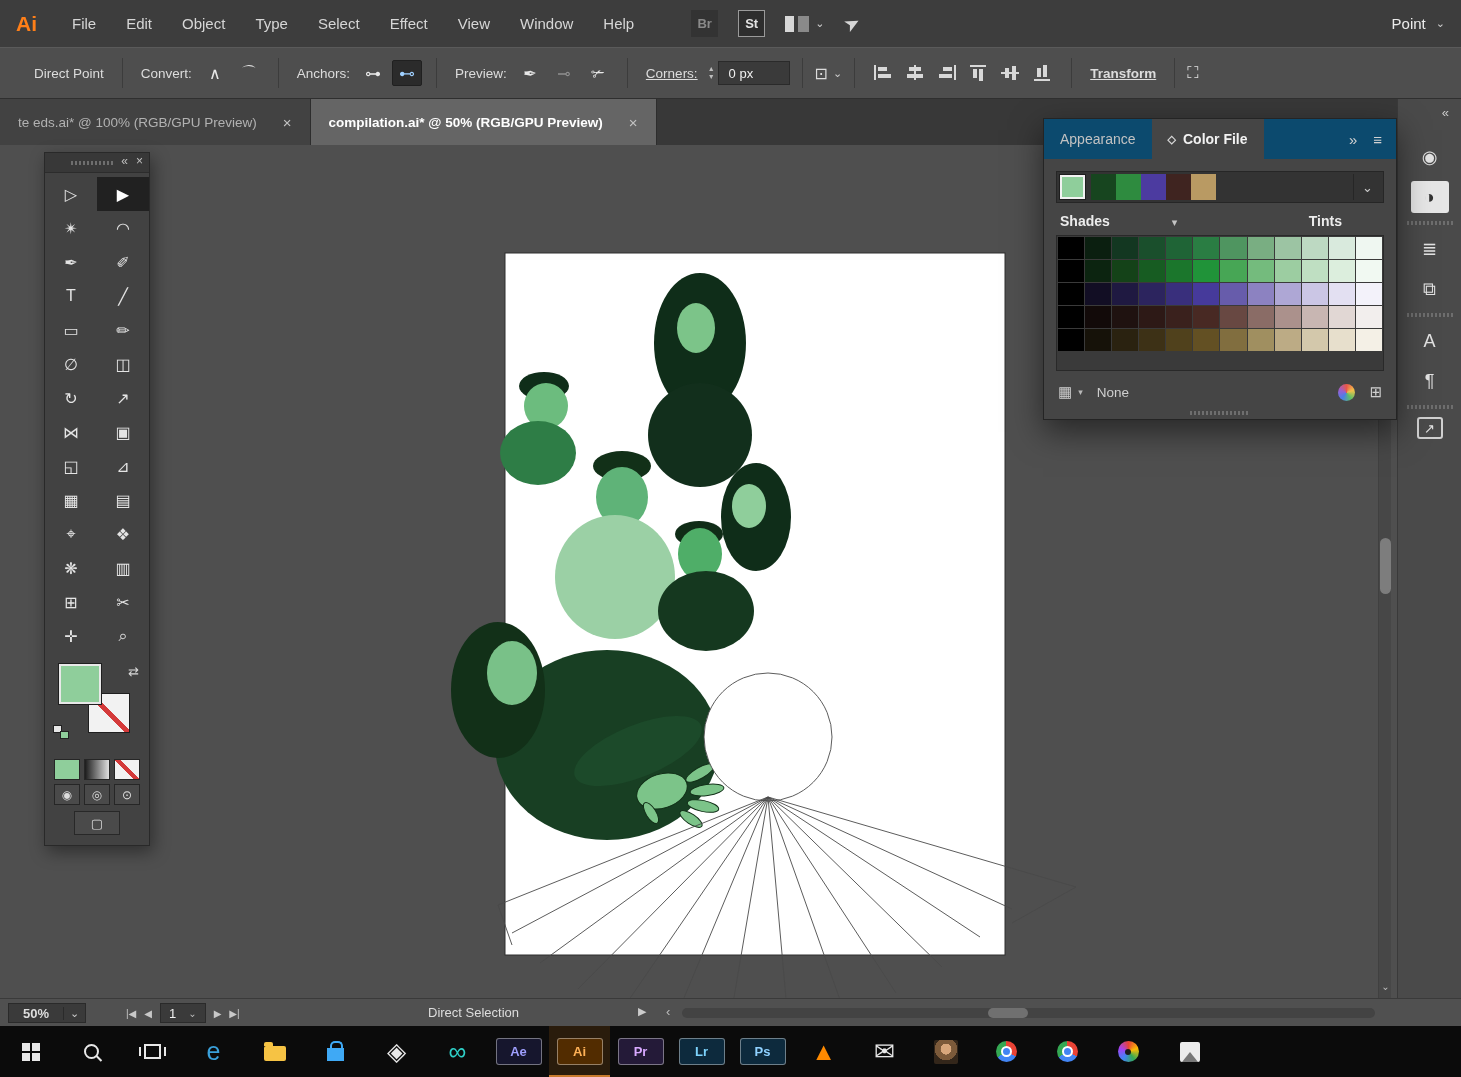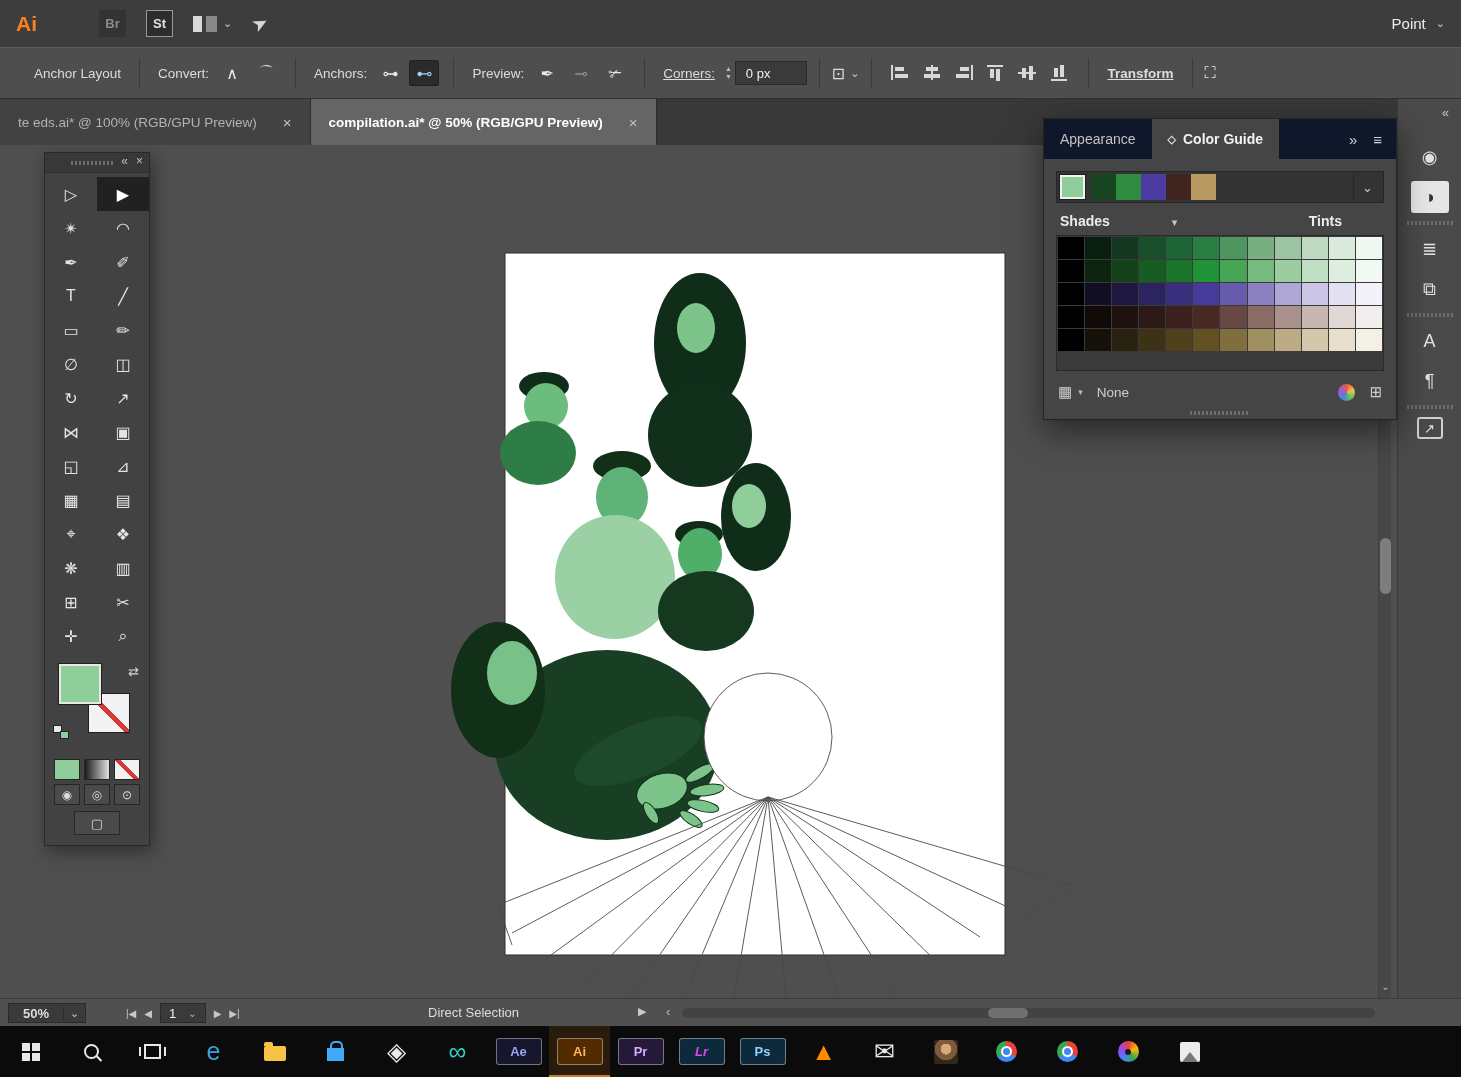--- a/index.html
+++ b/index.html
@@ -113,21 +113,21 @@
   .cbtn.grad { background:linear-gradient(90deg,#1c1c1c,#e0e0e0); }
   .cbtn.none { background:#f2f2f2;
                background-image:linear-gradient(45deg,transparent 44%,#d43a3a 44% 56%,transparent 56%); }
   .screen-btn { width:46px; height:24px; margin:6px auto 10px; border:1px solid #282828;
                 background:#4a4a4a; color:#dddddd; display:flex; align-items:center;
                 justify-content:center; font-size:13px; }
 
   
   .panel { position:absolute; left:1043px; top:118px; width:354px; background:#454545;
            border:1px solid #242424; box-shadow:0 12px 30px rgba(0,0,0,.5); z-index:30; }
-  .panel-tabs { display:flex; background:#0f172a; height:40px; align-items:stretch;justify-content:space-between; }
+  .panel-tabs { display:flex; background:#0c4a6e; height:40px; align-items:stretch;justify-content:space-between; }
   .ptab { padding:0 16px; display:flex; align-items:center; gap:7px; font-size:14px; color:#c2c2c2; }
   .ptab.active { background:#454545; color:#f2f2f2; font-weight:bold; }
   .ptab .bullet { font-size:11px; color:#d8d8d8; }
   .panel-hicons { margin-left:auto; display:flex; align-items:center; gap:16px; color:#d2d2d2;
                   padding-right:14px; font-size:15px; }
   .harmony-row { margin:12px 12px 0; display:flex; height:32px; background:#333333;
                  border:1px solid #262626; align-items:center; padding:2px; }
   .base-sw { width:27px; height:26px; border:1px solid #1e1e1e; box-shadow:inset 0 0 0 2px #f2f2f2;
              margin-right:5px; }
   .chip { width:25px; height:26px; display:inline-block; }
@@ -229,37 +229,48 @@
                overflow:hidden; }
   .tb-photos::after { content:""; position:absolute; bottom:0; left:2px; width:0; height:0;
                       border-left:8px solid transparent; border-right:8px solid transparent;
                       border-bottom:10px solid #777777; }
 </style>
 </head>
 <body>
 
 <div class="menubar">
   <span class="logo">Ai</span>
+  <div style="display:flex;">
+      <span class="menu-item">File</span>
+      <span class="menu-item">Edit</span>
+      <span class="menu-item">Object</span>
+      <span class="menu-item">Type</span>
+      <span class="menu-item">Select</span>
+      <span class="menu-item">Effect</span>
+      <span class="menu-item">View</span>
+      <span class="menu-item">Window</span>
+      <span class="menu-item">Help</span>
+    </div>
   <div class="mb-icons">
     <span class="sq-icon">Br</span>
     <span class="sq-icon st">St</span>
     <span style="display:flex;align-items:center;gap:6px;">
       <span class="columns-icon"></span>
       <span class="mb-chevron" style="margin-left:0;">⌄</span>
     </span>
     <span class="plane-icon">➤</span>
   </div>
   <div class="layout-area">
     <span>Point</span>
     <span class="mb-chevron">⌄</span>
   </div>
 </div>
 
 <div class="controlbar">
-  <span class="cb-label">Anchor Layout</span>
+  <span class="cb-label">Direct Point</span>
   <span class="cb-sep"></span>
   <span class="cb-label">Convert:</span>
   <span style="display:flex;">
       <div class="cb-btn">∧</div>
       <div class="cb-btn">⌒</div>
     </span>
   <span class="cb-sep"></span>
   <span class="cb-label">Anchors:</span>
   <span style="display:flex;">
       <div class="cb-btn">⊶</div>
@@ -511,21 +522,21 @@
   <div class="screen-btn">▢</div>
 </div>
 
 <div class="panel">
   <div class="panel-tabs">
     <span class="ptab">
       <span>Appearance</span>
     </span>
     <span class="ptab active">
       <span class="bullet">◇</span>
-      <span>Color Guide</span>
+      <span>Color File</span>
     </span>
     <span class="panel-hicons">
       <span>»</span>
       <span>≡</span>
     </span>
   </div>
   <div class="harmony-row">
     <span class="base-sw" style="background: rgb(143, 206, 155);"></span>
     <span style="display:flex;">
         <span class="chip" style="background: rgb(23, 69, 31);"></span>
@@ -696,21 +707,21 @@
       <div class="tb-item">
         <span class="tb-tile" style="background: rgb(22, 22, 45); color: rgb(158, 158, 252);">Ae</span>
       </div>
       <div class="tb-item active">
         <span class="tb-tile" style="background: rgb(82, 44, 0); color: rgb(255, 178, 87);">Ai</span>
       </div>
       <div class="tb-item">
         <span class="tb-tile" style="background: rgb(36, 26, 56); color: rgb(216, 169, 255);">Pr</span>
       </div>
       <div class="tb-item">
-        <span class="tb-tile" style="background: rgb(13, 42, 61); color: #d946ef; font-style: italic;">Lr</span>
+        <span class="tb-tile" style="background: rgb(13, 42, 61); color: #7dd3fc;">Lr</span>
       </div>
       <div class="tb-item">
         <span class="tb-tile" style="background: rgb(13, 42, 61); color: rgb(143, 209, 255);">Ps</span>
       </div>
       <div class="tb-item">
         <span class="tb-text" style="color: rgb(255, 138, 0);">▲</span>
       </div>
       <div class="tb-item">
         <span class="tb-text" style="color: rgb(232, 232, 232);">✉</span>
       </div>

